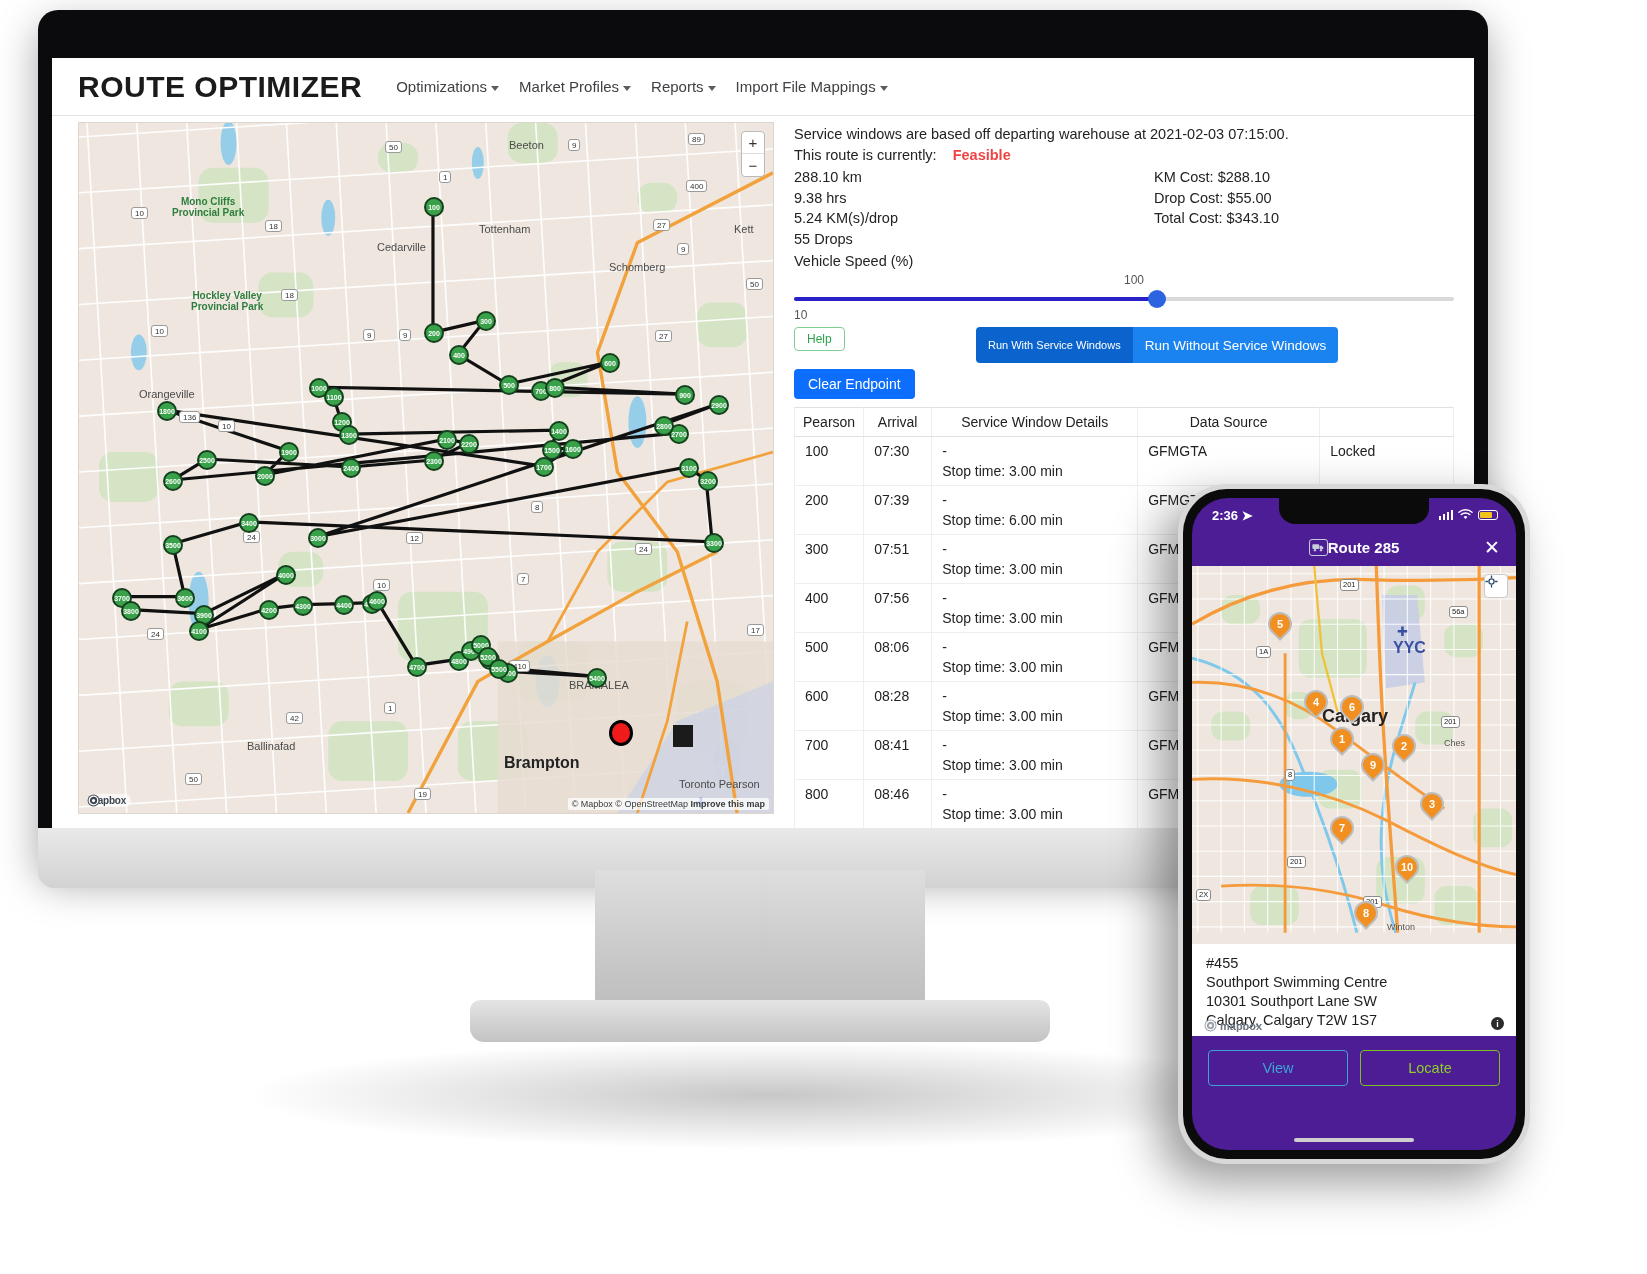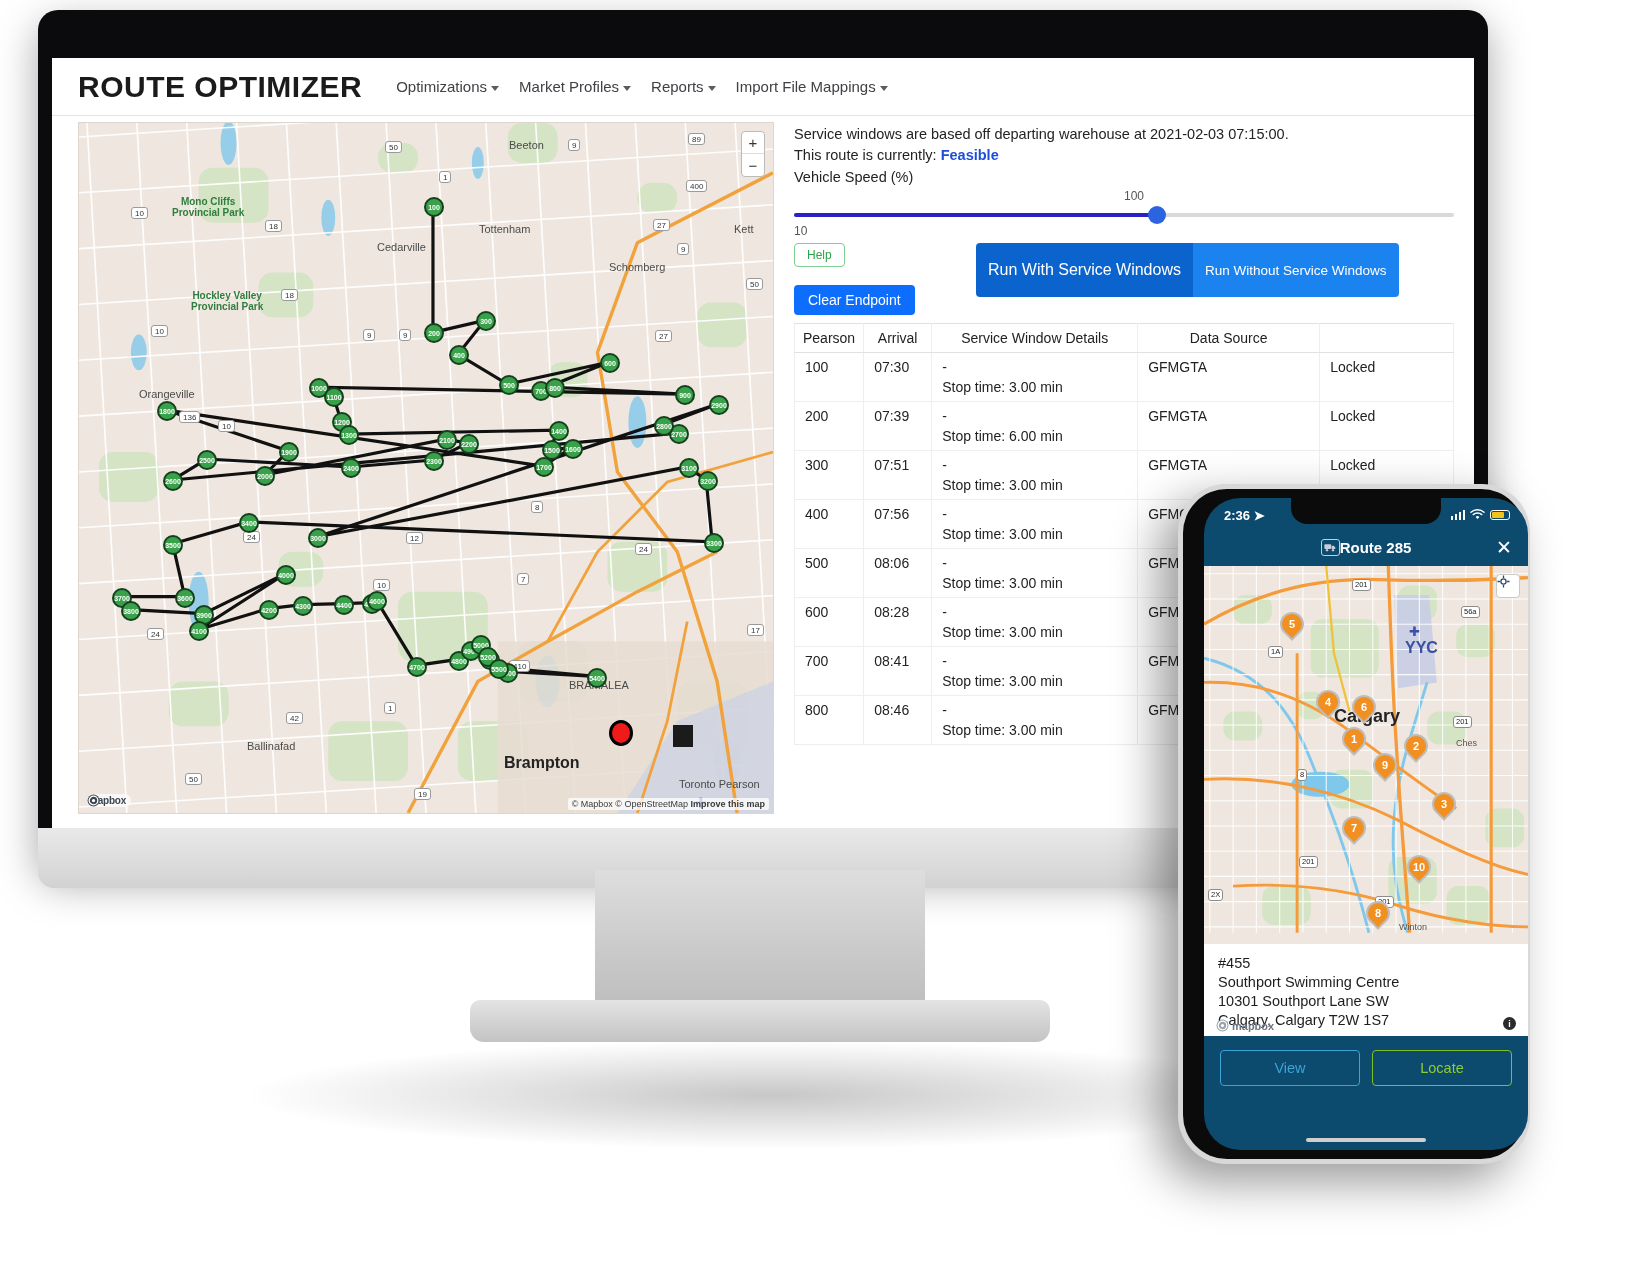--- a/index.html
+++ b/index.html
@@ -92,21 +92,21 @@
   #map-attrib b { font-weight:700; }
   #mapbox-logo {
     position:absolute; left:8px; bottom:6px; display:flex; align-items:center; gap:3px; z-index:5;
     background:rgba(255,255,255,.7); border-radius:9px; padding:1px 5px 1px 2px;
   }
   #mapbox-logo span { font-size:10px; font-weight:700; color:#3c4651; letter-spacing:-.2px;}
 
   
   #detail-pane { flex:1; padding:8px 20px 0 20px; font-size:14.5px; color:#232323; }
   .meta-line { line-height:20.5px; }
-  #feasible { color:#1d4ed8; font-weight:700; }
+  #feasible { color:#ef4444; font-weight:700;margin-left:12px; }
   #stats-grid { display:flex; margin-top:2px; }
   #stats-left { width:360px; }
   #stats-right { flex:1; }
   .stat { line-height:20.5px; }
 
   
   #speed-label { margin-top:2px; line-height:20px; }
   #slider-wrap { position:relative; height:40px; margin-top:4px;}
   #slider-value { position:absolute; left:330px; top:-2px; font-size:12px; color:#555; }
   #slider-track { position:absolute; left:0; top:22px; width:100%; height:4px; background:#d9d9d9; border-radius:2px; }
@@ -114,21 +114,21 @@
   #slider-thumb { position:absolute; left:53.7%; top:15px; width:18px; height:18px; border-radius:50%; background:#2b63e0; }
   #slider-min { position:absolute; left:0; top:33px; font-size:12px; color:#555; }
 
   
   #btn-row { position:relative; height:34px; margin-top:12px; }
   #help-btn {
     position:absolute; left:0; top:0; padding:4px 12px; font-size:12px;
     background:#fff; color:#2ca24a; border:1px solid #7fce92; border-radius:4px; cursor:pointer;
   }
   #run-group { position:absolute; left:182px; top:0; display:flex; }
-  #run-with { background:#0b63ce; color:#fff; border:none; padding:18px 12px; font-size:16px; border-radius:4px 0 0 4px; cursor:pointer;}
+  #run-with { background:#0b63ce; color:#fff; border:none; padding:12px 12px; font-size:11px; border-radius:4px 0 0 4px; cursor:pointer;}
   #run-without { background:#1b83f0; color:#fff; border:none; padding:6px 12px; font-size:13.5px; border-radius:0 4px 4px 0; cursor:pointer;}
   #clear-endpoint {
     margin-top:8px; background:#0d6efd; color:#fff; border:none;
     padding:7px 14px; font-size:14px; border-radius:4px; cursor:pointer;
   }
 
   
   #stops-table { width:100%; border-collapse:collapse; margin-top:8px; font-size:14px; }
   #stops-table th {
     font-weight:400; text-align:center; padding:6px 8px;
@@ -145,22 +145,21 @@
 
   
   #phone {
     position:absolute; left:1178px; top:484px; width:352px; height:680px;
     background:#d8d8d8; border-radius:48px; padding:5px;
     box-shadow:-18px 18px 48px rgba(0,0,0,.4);
   }
   #phone-inner { width:100%; height:100%; background:#0b0b0b; border-radius:44px; padding:9px; }
   #phone-screen {
     position:relative; width:100%; height:100%; border-radius:36px; overflow:hidden;
-    background:#0c4a6e;
-    margin-left:12px;
+    background:#4c1d95;
   }
   #notch {
     position:absolute; left:50%; transform:translateX(-50%); top:0;
     width:150px; height:26px; background:#0b0b0b; border-radius:0 0 16px 16px; z-index:9;
   }
   #status-bar {
     position:relative; height:30px; display:flex; align-items:center;
     justify-content:space-between; padding:4px 18px 0 20px; color:#fff; font-size:13px; font-weight:700; z-index:10;
   }
   #status-right { display:flex; align-items:center; gap:5px; }
@@ -412,20 +411,33 @@
         </div>
       </div>
 
       <div id="detail-pane">
         <div class="meta-line">Service windows are based off departing warehouse at 2021-02-03 07:15:00.</div>
         <div class="meta-line">
           <span>This route is currently:</span>
           <span id="feasible">Feasible</span>
         </div>
 
+        <div id="stats-grid">
+          <div id="stats-left">
+            <div class="stat">288.10 km</div>
+            <div class="stat">9.38 hrs</div>
+            <div class="stat">5.24 KM(s)/drop</div>
+            <div class="stat">55 Drops</div>
+          </div>
+          <div id="stats-right">
+            <div class="stat">KM Cost: $288.10</div>
+            <div class="stat">Drop Cost: $55.00</div>
+            <div class="stat">Total Cost: $343.10</div>
+          </div>
+        </div>
 
         <div id="speed-label">Vehicle Speed (%)</div>
         <div id="slider-wrap">
           <div id="slider-value">100</div>
           <div id="slider-track"></div>
           <div id="slider-fill"></div>
           <div id="slider-thumb"></div>
           <div id="slider-min">10</div>
         </div>
 

